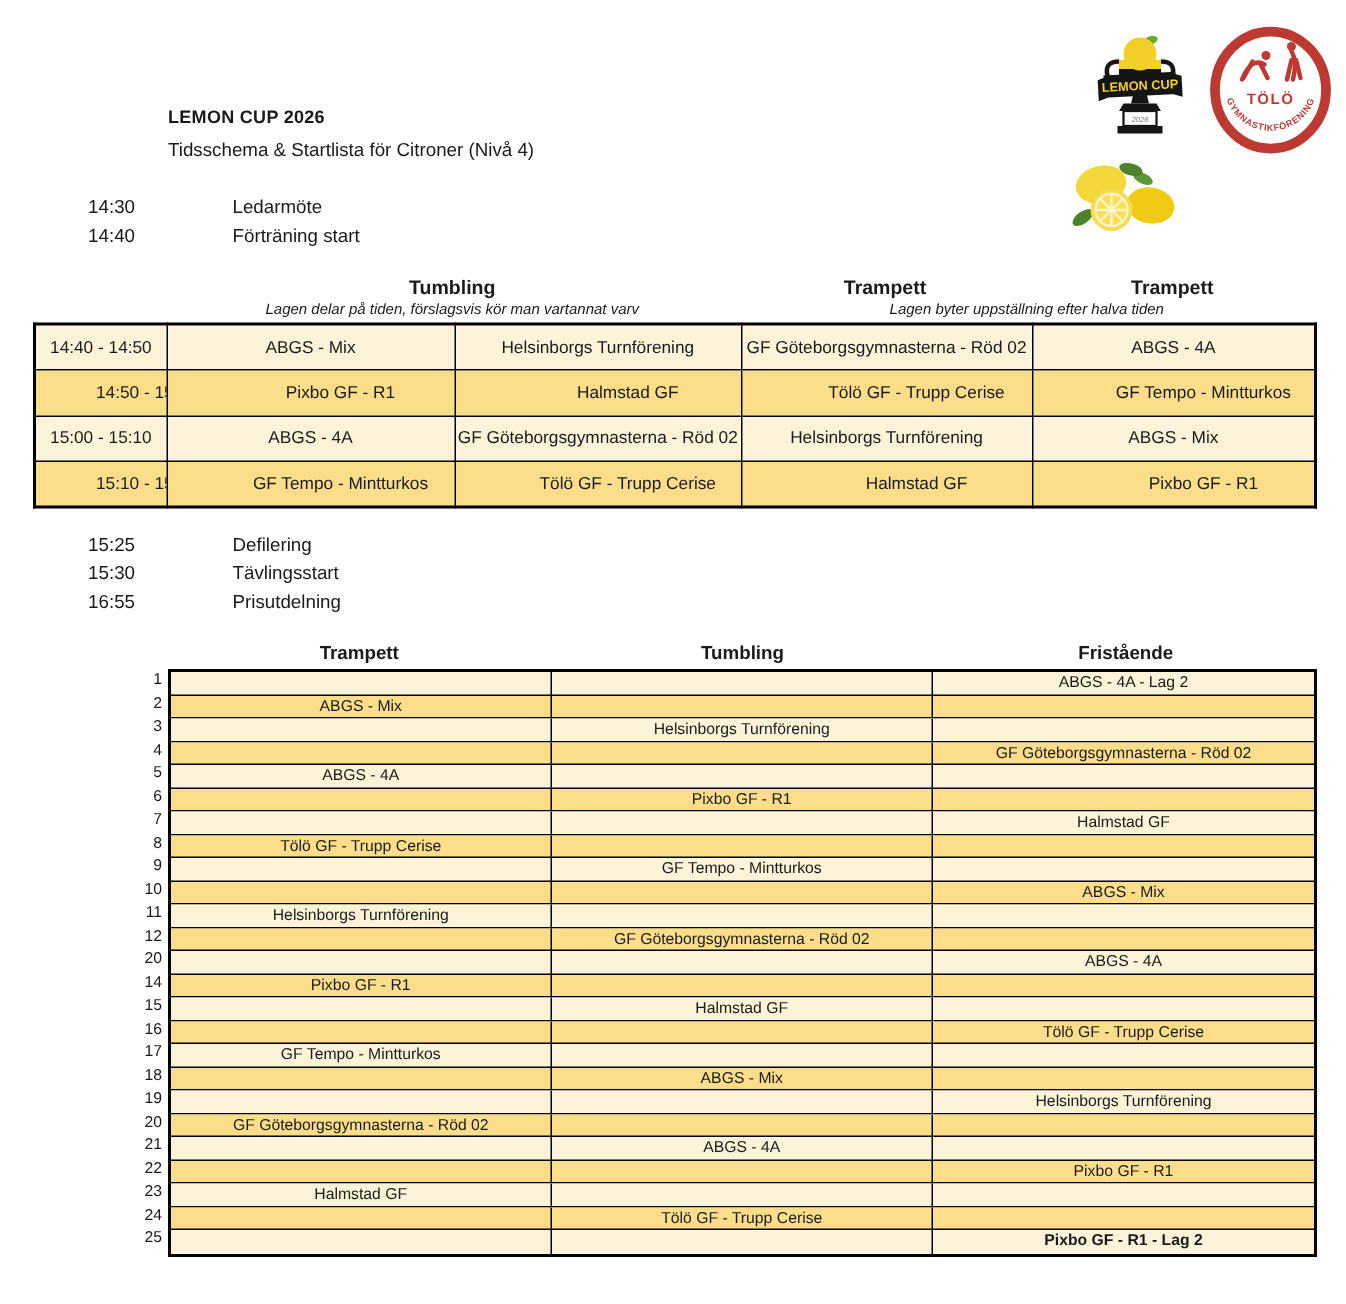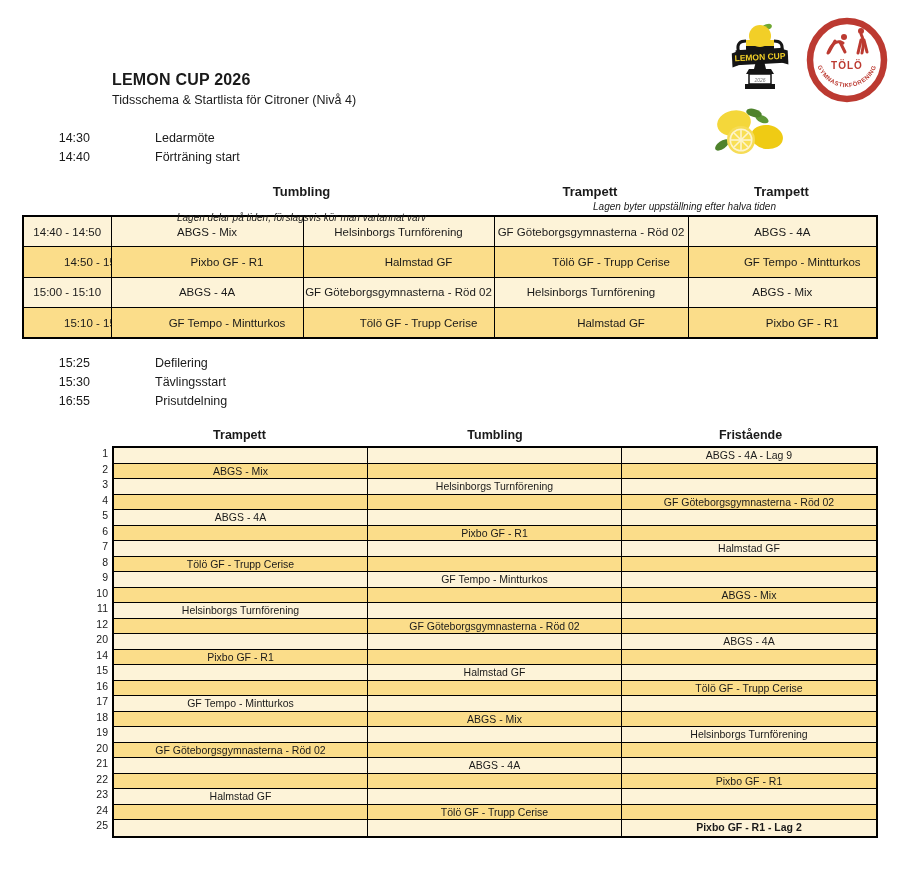--- a/index.html
+++ b/index.html
@@ -8,21 +8,21 @@
     --line:#000000;
     --ink:#1a1a1a;
     --red:#BC3A31;
     --lemon:#F2CF27;
   }
   *{box-sizing:border-box;margin:0;padding:0;}
   html,body{background:#fff;}
   body{font-family:"Liberation Sans","DejaVu Sans",sans-serif;color:var(--ink);}
   .page{position:relative;width:897px;height:869px;background:#fff;overflow:hidden;}
 
-  .title{position:absolute;left:112px;top:71px;font-size:16px;font-weight:bold;letter-spacing:0.2px;}
+  .title{position:absolute;left:112px;top:71px;font-size:12px;font-weight:bold;letter-spacing:0.2px;}
   .subtitle{position:absolute;left:112px;top:93px;font-size:12.5px;}
 
   .logo{position:absolute;}
   .logo-trophy{left:722px;top:20px;width:76px;height:78px;}
   .logo-tolo{left:806px;top:16px;width:82px;height:88px;}
   .logo-lemons{left:710px;top:103px;width:78px;height:55px;}
 
   .sched{position:absolute;}
   .sched-pre{left:28px;top:131px;}
   .sched-mid{left:28px;top:356px;}
@@ -136,22 +136,22 @@
     </div>
   </div>
 
   <div class="t1wrap">
     <div class="t1heads">
       <div class="h span12">Tumbling</div>
       <div class="h col4">Trampett</div>
       <div class="h col5">Trampett</div>
     </div>
     <div class="t1notes">
+      <div class="n span12">Lagen delar på tiden, förslagsvis kör man vartannat varv</div>
       <div class="n span45">Lagen byter uppställning efter halva tiden</div>
-      <div class="n span12">Lagen delar på tiden, förslagsvis kör man vartannat varv</div>
     </div>
     <table class="t1">
       <colgroup>
           <col style="width:88px">
           <col style="width:192px">
           <col style="width:191px">
           <col style="width:194px">
           <col style="width:189px">
         </colgroup>
       <tbody id="t1-body">
@@ -231,21 +231,21 @@
         <div class="t2num">20</div>
         <div class="t2num">21</div>
         <div class="t2num">22</div>
         <div class="t2num">23</div>
         <div class="t2num">24</div>
         <div class="t2num">25</div>
       </div>
     <div class="t2grid" id="t2-grid">
         <div class="t2c light"></div>
         <div class="t2c light"></div>
-        <div class="t2c light lastcol">ABGS - 4A - Lag 9</div>
+        <div class="t2c light lastcol">ABGS - 4A - Lag 2</div>
         <div class="t2c dark">ABGS - Mix</div>
         <div class="t2c dark"></div>
         <div class="t2c dark lastcol"></div>
         <div class="t2c light"></div>
         <div class="t2c light">Helsinborgs Turnförening</div>
         <div class="t2c light lastcol"></div>
         <div class="t2c dark"></div>
         <div class="t2c dark"></div>
         <div class="t2c dark lastcol">GF Göteborgsgymnasterna - Röd 02</div>
         <div class="t2c light">ABGS - 4A</div>

